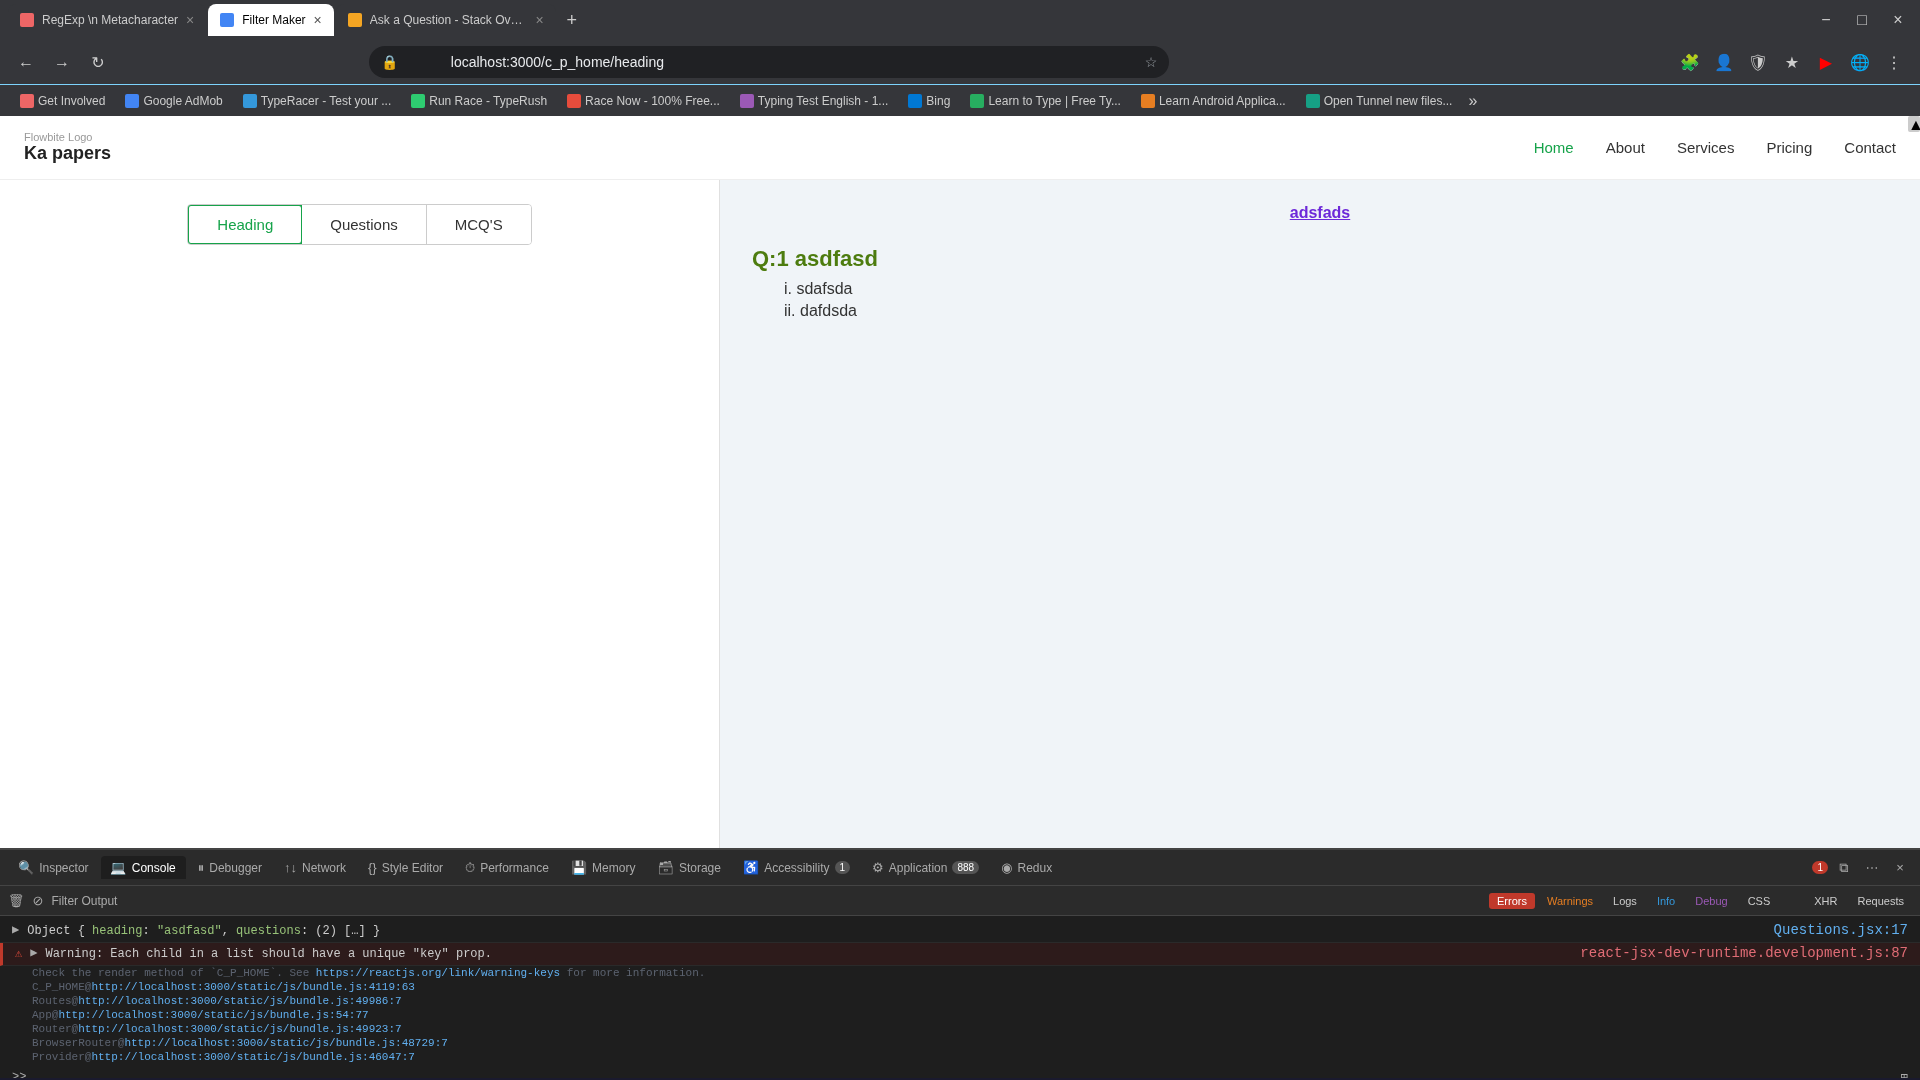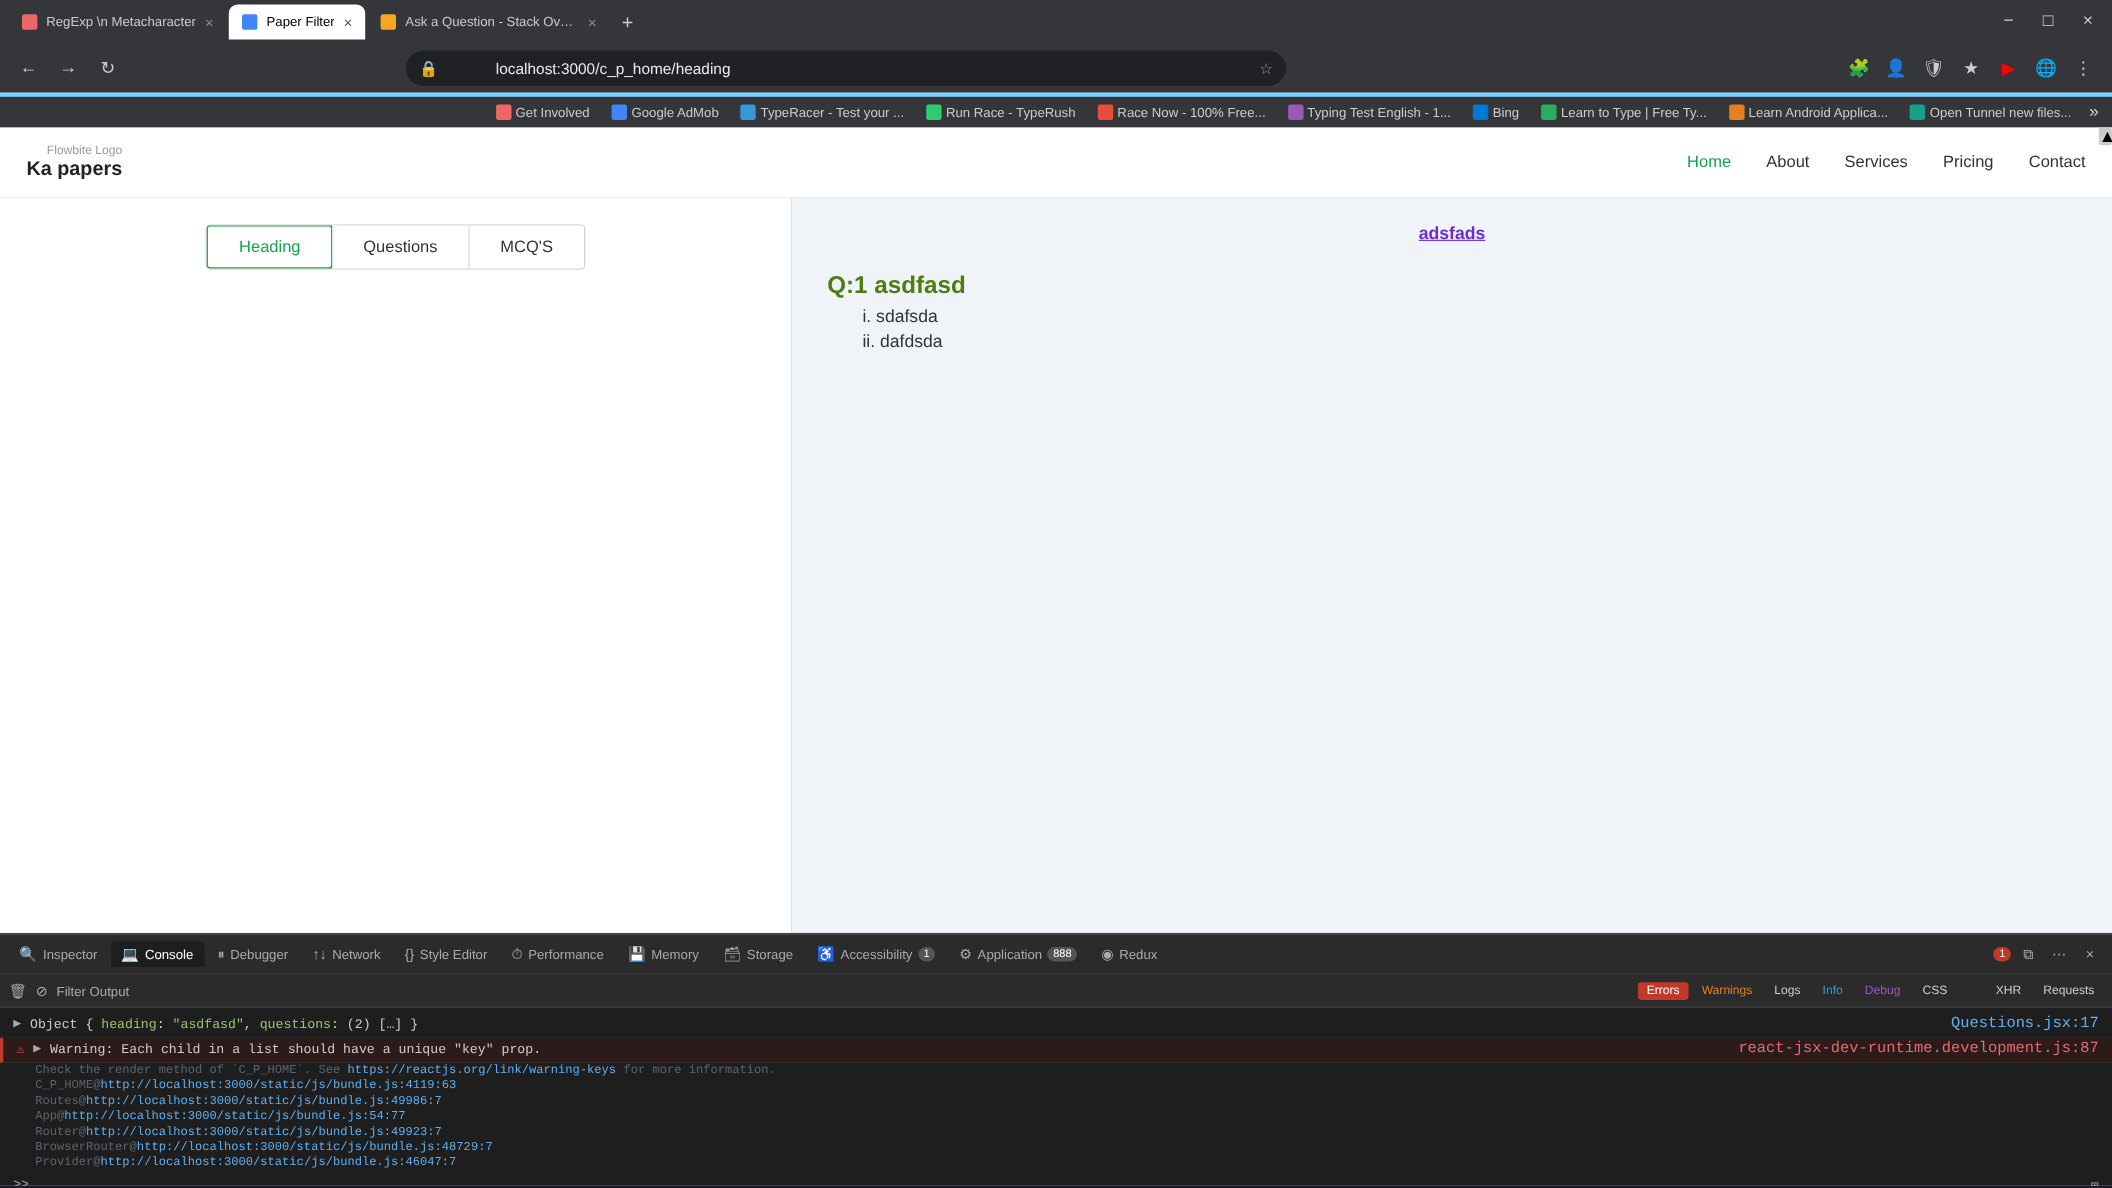--- a/index.html
+++ b/index.html
@@ -23,30 +23,30 @@
     
     .address-bar { display: flex; align-items: center; background: #35363a; height: 44px; padding: 0 12px; gap: 8px; }
     .nav-btn { width: 28px; height: 28px; display: flex; align-items: center; justify-content: center; color: #ccc; font-size: 16px; cursor: pointer; border-radius: 50%; }
     .url-bar { flex: 1; background: #202124; border-radius: 20px; height: 32px; display: flex; align-items: center; padding: 0 12px; gap: 8px; max-width: 800px; margin: 0 auto; }
     .url-text { color: #e8eaed; font-size: 14px; flex: 1; padding-left: 44px; }
     .url-icon { color: #9aa0a6; font-size: 14px; }
     .toolbar-icons { margin-left: auto; display: flex; gap: 6px; align-items: center; }
     .toolbar-icon { width: 28px; height: 28px; display: flex; align-items: center; justify-content: center; color: #ccc; font-size: 16px; cursor: pointer; border-radius: 50%; }
 
     
-    .bookmarks-bar { background: #35363a; height: 32px; display: flex; align-items: center; padding: 0 12px; gap: 4px; border-top: 4px solid #7dd3fc; overflow: hidden; justify-content: flex-end; }
+    .bookmarks-bar { background: #35363a; height: 32px; display: flex; align-items: center; padding: 0 12px; gap: 4px; border-top: 1px solid #7dd3fc; overflow: hidden; }
     .bookmark-item { display: flex; align-items: center; gap: 4px; padding: 2px 8px; border-radius: 4px; color: #ccc; font-size: 12px; cursor: pointer; white-space: nowrap; }
     .bookmark-favicon { width: 14px; height: 14px; border-radius: 2px; background: #888; flex-shrink: 0; }
     .bookmarks-more { color: #ccc; font-size: 16px; margin-left: 4px; cursor: pointer; }
 
     
     .page { background: #f5f5f5; display: flex; flex-direction: column; height: calc(1080px - 116px - 200px - 32px); }
 
     
-    .navbar { background: #fff; padding: 0 24px; height: 64px; display: flex; align-items: center; border-bottom: 1px solid #eee; text-align: right; }
+    .navbar { background: #fff; padding: 0 24px; height: 64px; display: flex; align-items: center; border-bottom: 1px solid #eee; }
     .logo-area { display: flex; flex-direction: column; margin-right: auto; }
     .logo-text { font-size: 11px; color: #999; }
     .site-name { font-size: 18px; font-weight: bold; color: #222; }
     .nav-links { display: flex; gap: 32px; align-items: center; }
     .nav-link { font-size: 15px; color: #333; cursor: pointer; text-decoration: none; }
     .nav-link.active { color: #16a34a; }
 
     
     .main-content { display: flex; flex: 1; }
 
@@ -124,21 +124,21 @@
 <div class="browser-chrome">
 
   <div class="tab-bar">
     <div class="tab">
       <div class="favicon" style="background:#e66;width:14px;height:14px;border-radius:2px;"></div>
       <span class="tab-title">RegExp \n Metacharacter</span>
       <span class="close-tab">×</span>
     </div>
     <div class="tab active">
       <div class="favicon" style="background:#4285f4;width:14px;height:14px;border-radius:2px;"></div>
-      <span class="tab-title">Paper Filter</span>
+      <span class="tab-title">Filter Maker</span>
       <span class="close-tab">×</span>
     </div>
     <div class="tab">
       <div class="favicon" style="background:#f5a623;width:14px;height:14px;border-radius:2px;"></div>
       <span class="tab-title">Ask a Question - Stack Overflow</span>
       <span class="close-tab">×</span>
     </div>
     <div class="new-tab-btn">+</div>
     <div class="window-controls">
       <div class="win-btn">−</div>

